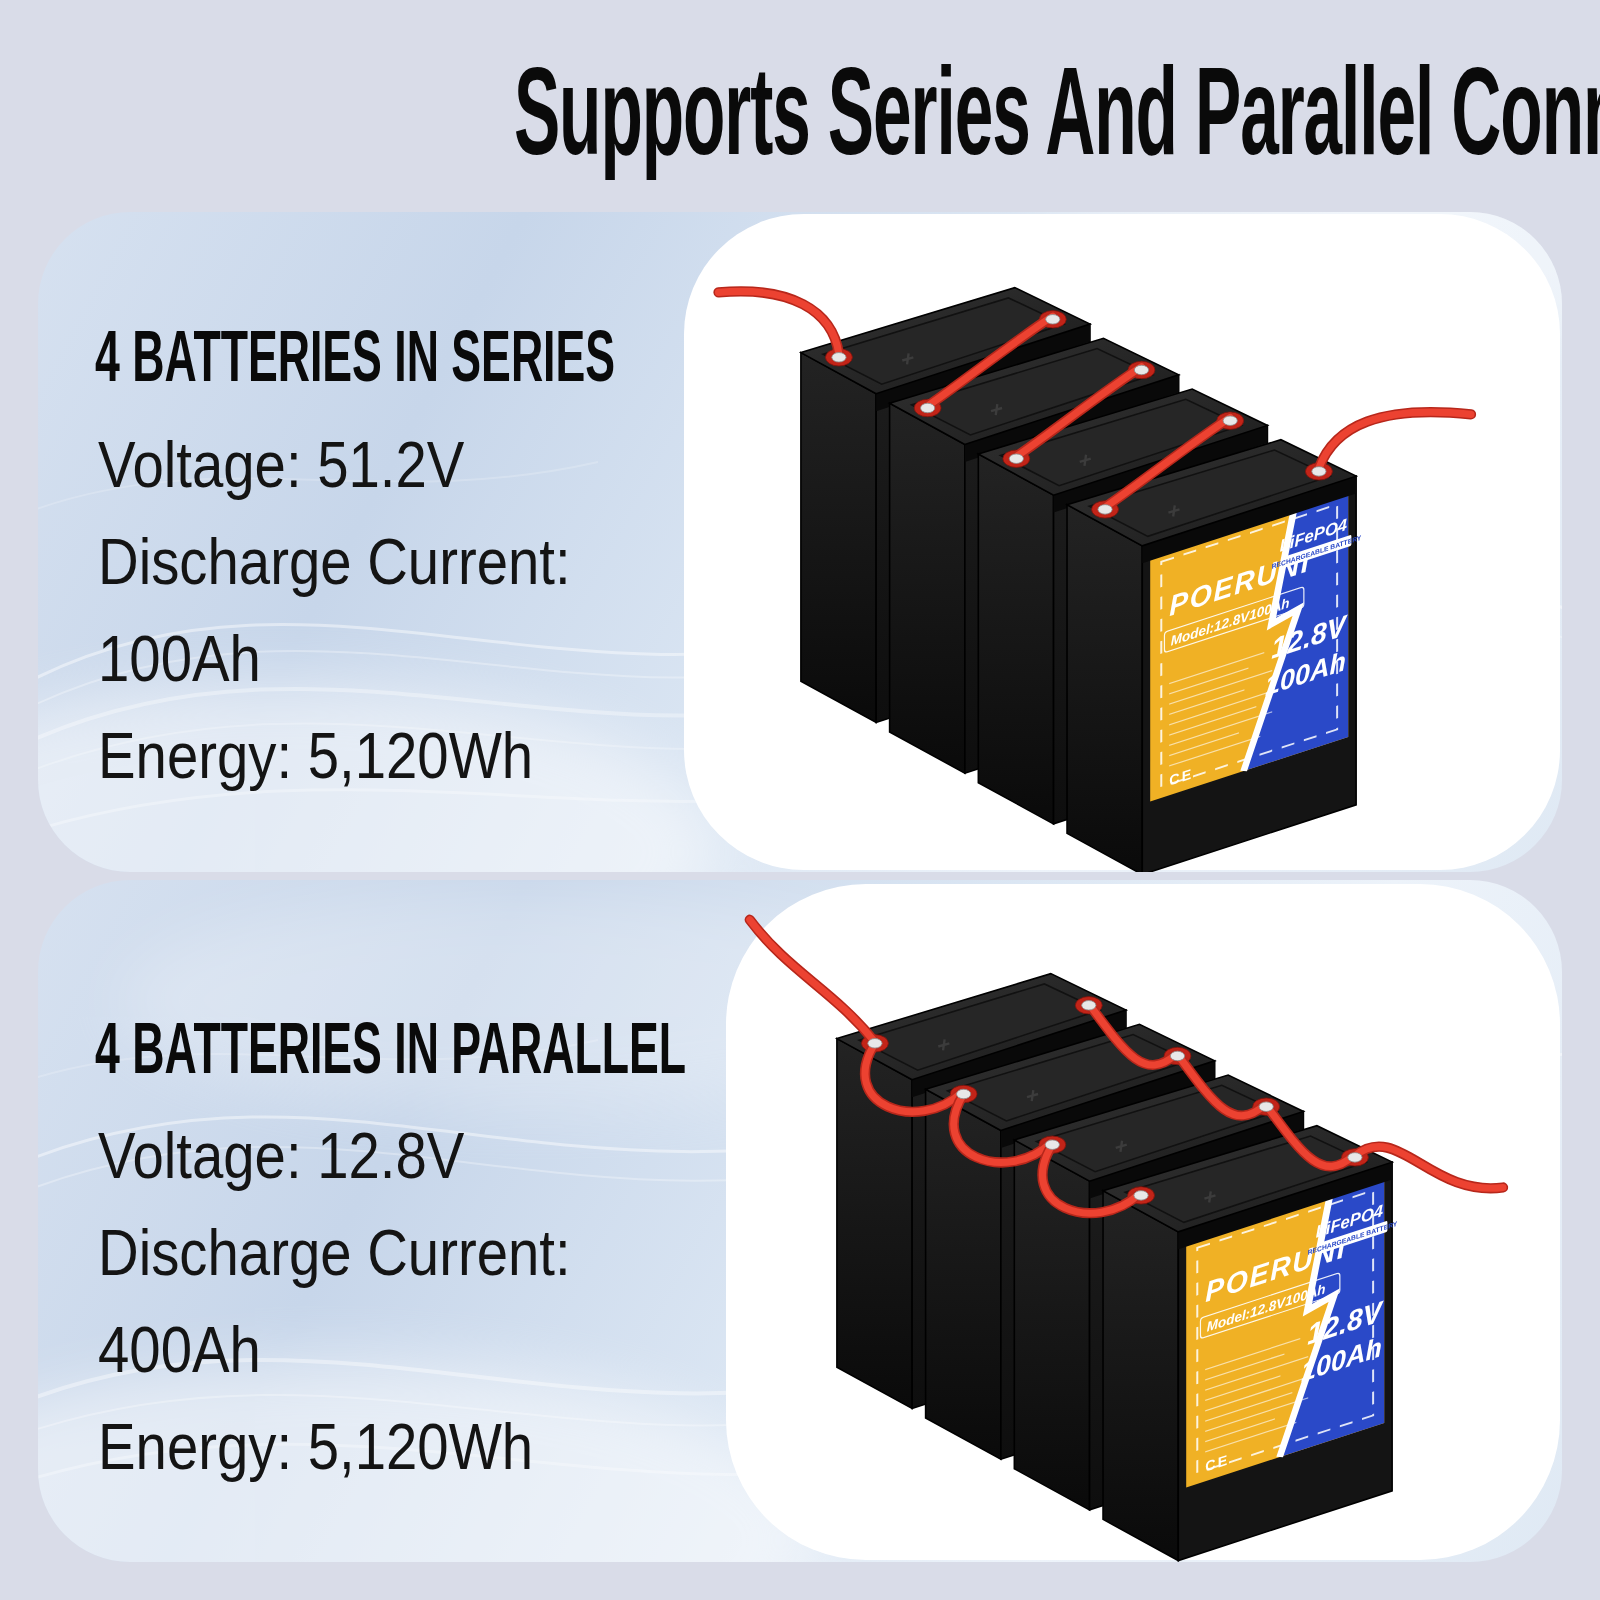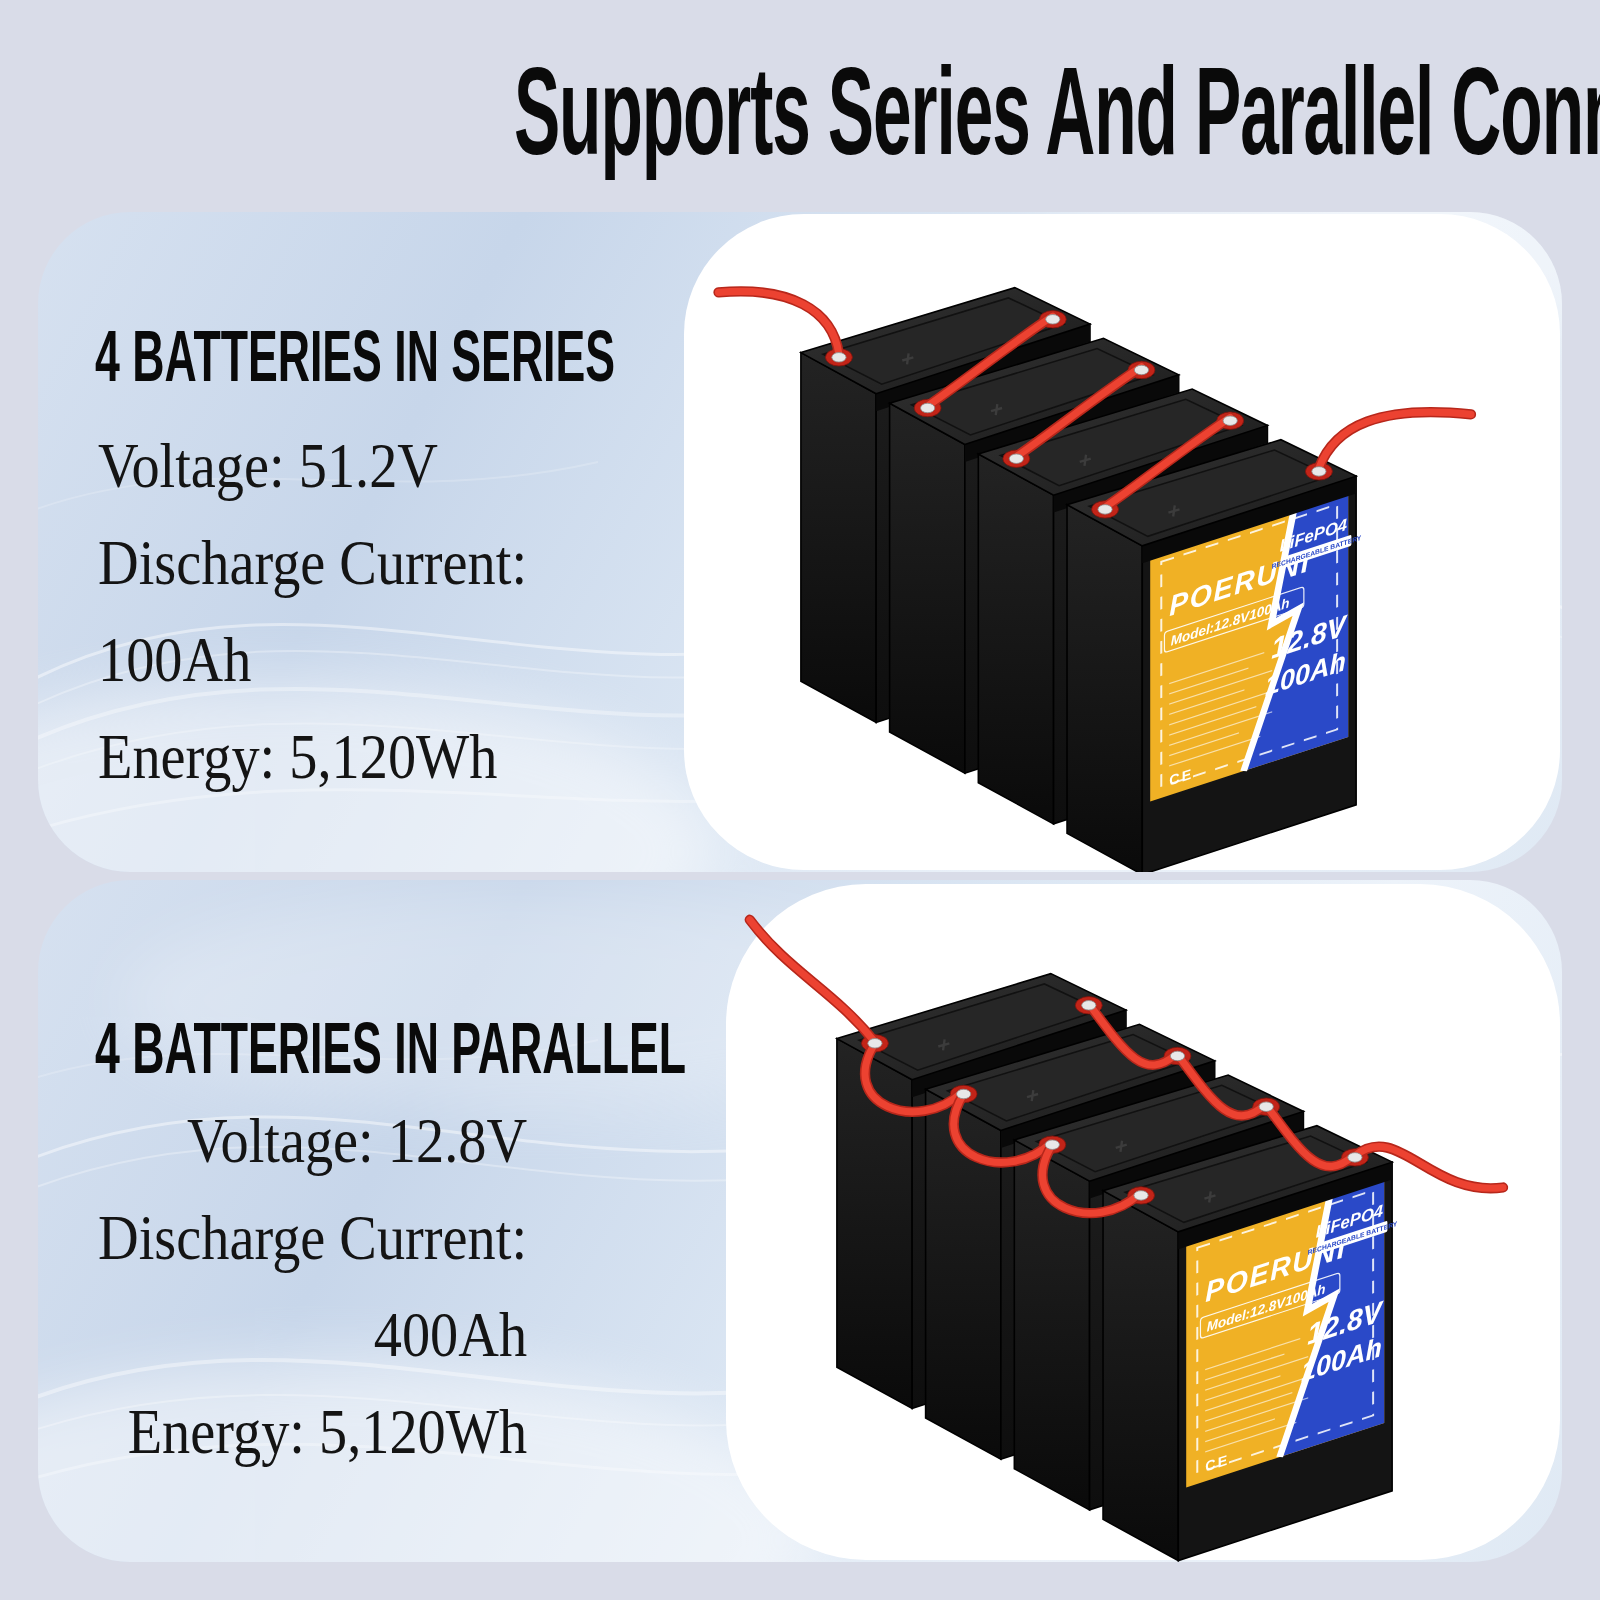--- a/index.html
+++ b/index.html
@@ -17,37 +17,37 @@
     font-size:124px;font-weight:bold;letter-spacing:-2px;color:#0a0a0a;
     transform:scaleX(0.56);transform-origin:center top;
     line-height:1.05;
   }
   .panel{
     position:absolute;left:38px;width:1524px;
     border-radius:92px;overflow:hidden;
     background:linear-gradient(118deg,#d6e1f0 0%,#c7d6ea 26%,#dbe6f3 52%,#edf3fa 72%,#dfe9f4 100%);
   }
   #panel-series{top:212px;height:660px;}
-  #panel-parallel{top:880px;height:682px;text-align:right;}
+  #panel-parallel{top:880px;height:682px;}
   .waves{position:absolute;inset:0;width:100%;height:100%;}
   .photo{
     position:absolute;background:#ffffff;
   }
   #panel-series .photo{left:646px;top:2px;width:876px;height:656px;border-radius:120px;}
   #panel-parallel .photo{left:688px;top:4px;width:834px;height:676px;border-radius:140px;}
   .heading{
     position:absolute;left:57px;
     font-size:72px;font-weight:bold;color:#0a0a0a;white-space:nowrap;
     transform:scaleX(0.62);transform-origin:left top;line-height:1;
   }
   #panel-series .heading{top:108px;}
   #panel-parallel .heading{top:132px;}
-  .specs{position:absolute;left:60px;color:#141414;font-family:Liberation Serif, serif;}
+  .specs{position:absolute;left:60px;color:#141414;}
   #panel-series .specs{top:205px;}
-  #panel-parallel .specs{top:212px;}
+  #panel-parallel .specs{top:228px;}
   .spec-line{
     font-size:64px;line-height:97px;white-space:nowrap;
     transform:scaleX(0.88);transform-origin:left top;
   }
   .pack{position:absolute;}
   #panel-series .pack{left:652px;top:-2px;width:800px;}
   #panel-parallel .pack{left:688px;top:16px;width:800px;}
   .wire-under{stroke:#b7271b;stroke-width:13;fill:none;stroke-linecap:round;}
   .wire-over{stroke:#ec4231;stroke-width:9;fill:none;stroke-linecap:round;}
   text{font-family:"Liberation Sans",sans-serif;}

